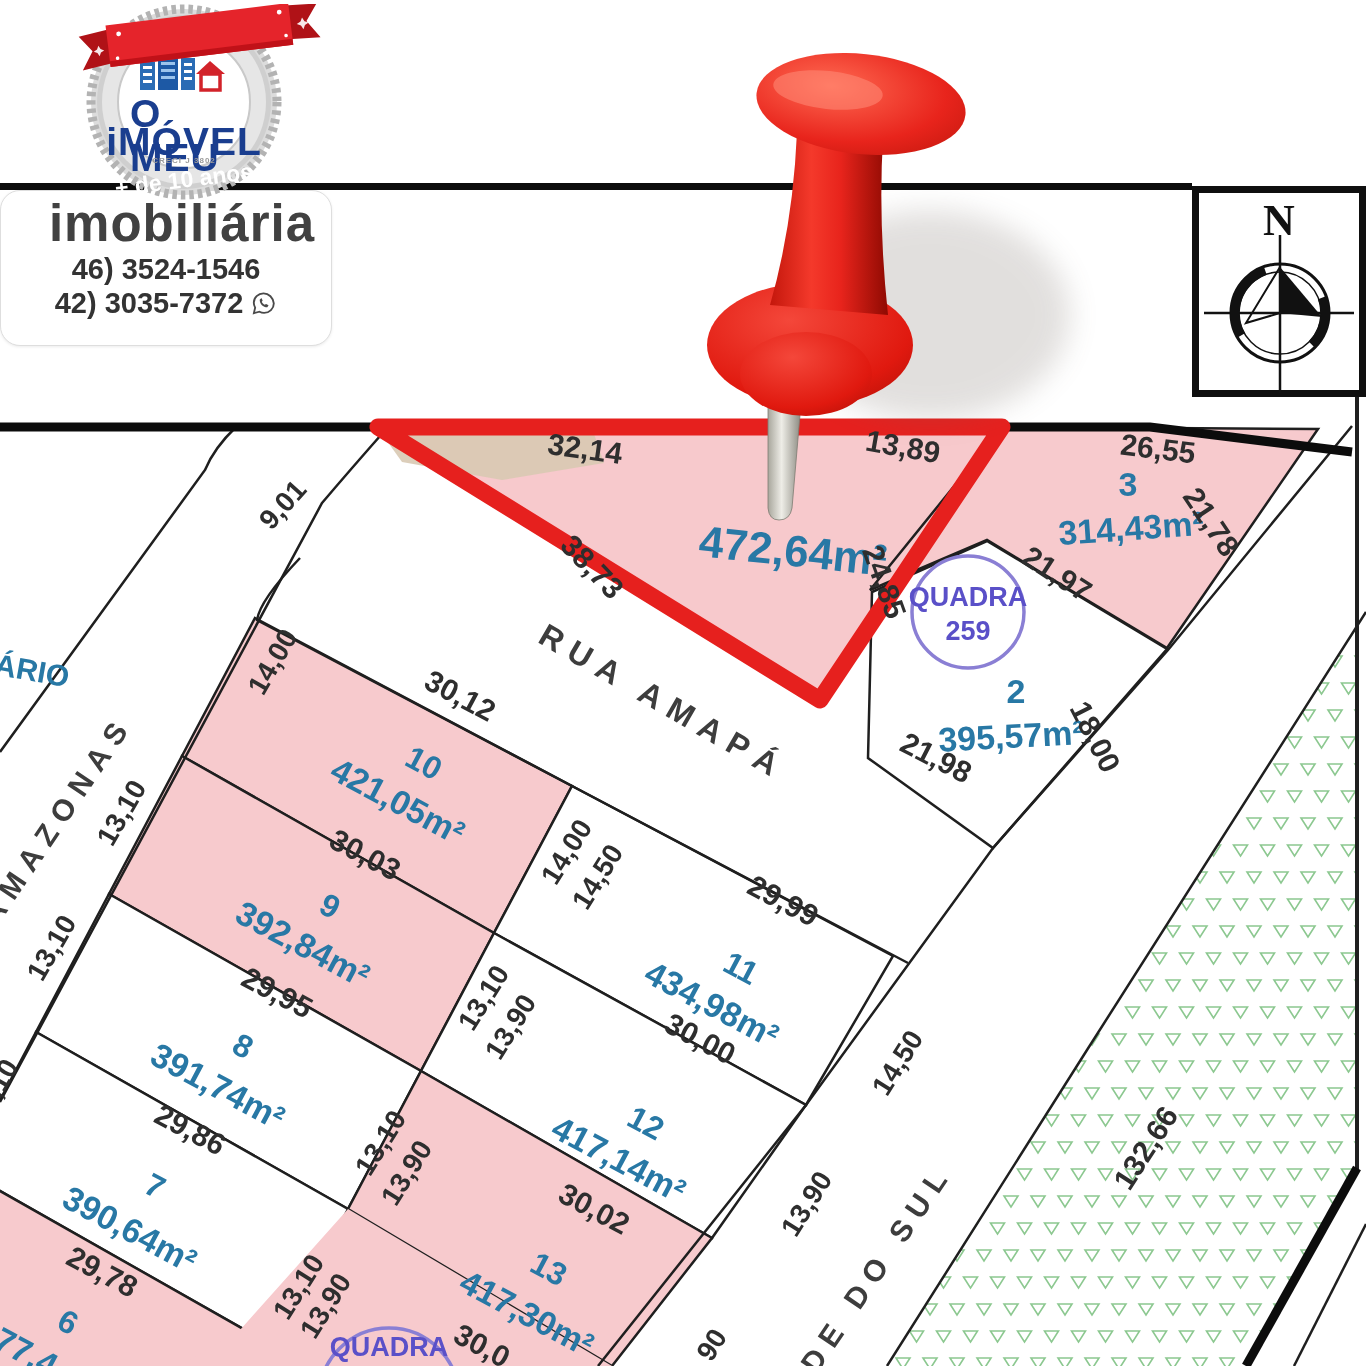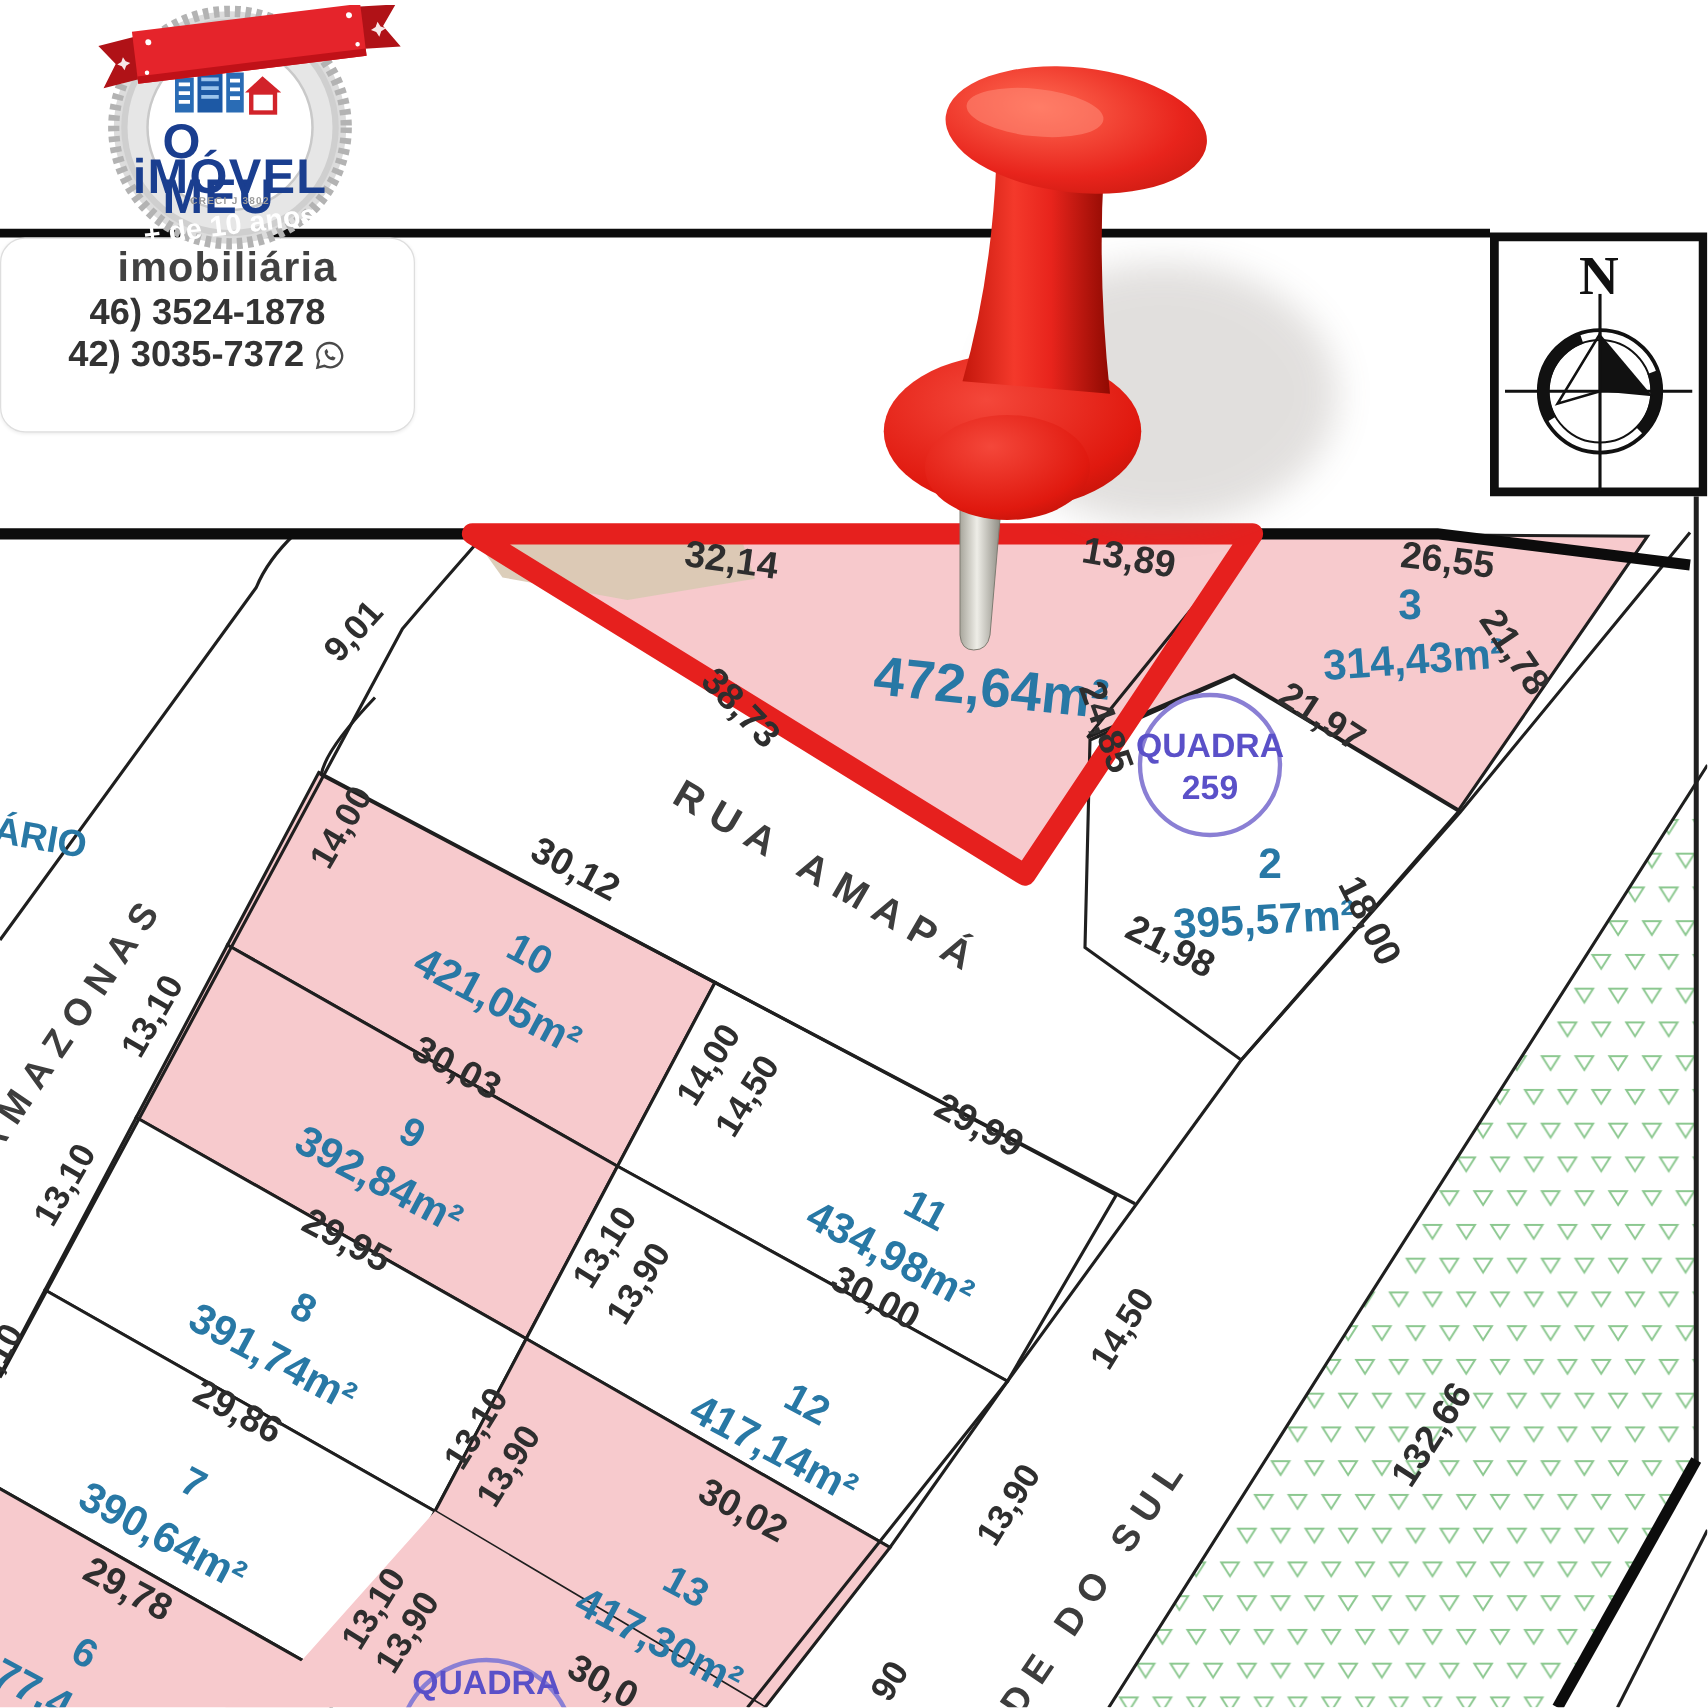--- a/index.html
+++ b/index.html
@@ -12,21 +12,21 @@
   .dim{color:#2e2e2e;font-weight:600;}
   .area{color:#2878a5;font-weight:700;}
   .area-lg{color:#2878a5;font-weight:700;}
   .num{color:#2878a5;font-weight:700;}
   .street{color:#3d3d3d;font-weight:600;letter-spacing:.3em;}
   .quadra{color:#5a50c8;font-weight:800;}
   
   .info-card{position:absolute;left:0;top:190px;width:330px;height:154px;background:#fff;
              border:1px solid #dedede;border-radius:20px;z-index:2;text-align:center;
              box-shadow:0 1px 3px rgba(0,0,0,.08);}
-  .company{display:block;margin-top:6px;font-size:33px;font-weight:700;color:#414141;letter-spacing:1px;line-height:1.05;padding-left:32px;}
+  .company{display:block;margin-top:6px;font-size:51px;font-weight:700;color:#414141;letter-spacing:1px;line-height:1.05;padding-left:32px;}
   .phone1{display:block;margin-top:2px;font-size:29px;font-weight:700;color:#333;}
   .phone-row{display:flex;align-items:center;justify-content:center;gap:7px;margin-top:1px;}
   .phone2{font-size:29px;font-weight:700;color:#333;text-align:right;}
   .site{display:block;margin-top:1px;font-size:20px;font-weight:700;color:#3a3a3a;}
   
   .badge{position:absolute;left:76px;top:4px;width:216px;height:216px;z-index:3;}
   .badge svg{position:absolute;left:0;top:0;}
   .badge-line1{position:absolute;left:50%;top:88px;transform:translateX(-50%);
                font-size:39px;font-weight:800;color:#1a3e8f;letter-spacing:1px;}
   .badge-line2{position:absolute;left:50%;top:116px;transform:translateX(-50%);
@@ -130,21 +130,21 @@
       <ellipse cx="810" cy="345" rx="103" ry="62" fill="url(#pinFlangeG)"></ellipse>
       <ellipse cx="806" cy="374" rx="66" ry="42" fill="url(#pinFlangeG)"></ellipse>
       <path d="M797,132 Q793,225 770,305 L888,315 Q878,222 883,138 Z" fill="url(#pinNeckG)"></path>
       <ellipse cx="861" cy="104" rx="105" ry="50" fill="url(#pinCapG)" transform="rotate(6 861 104)"></ellipse>
       <ellipse cx="828" cy="90" rx="55" ry="19" fill="#ff8d79" opacity="0.55" transform="rotate(6 828 90)"></ellipse>
     </g>
   </svg>
 
   <div class="info-card">
     <span class="company">imobiliária</span>
-    <span class="phone1">46) 3524-1878</span>
+    <span class="phone1">46) 3524-1546</span>
     <div class="phone-row">
       <span class="phone2">42) 3035-7372</span>
       <svg width="27" height="27" viewBox="0 0 32 32">
         <path d="M16 4 C9.6 4 4.5 9 4.5 15.2 c0 2.1.6 4 1.6 5.7 L4.6 27.4 l6.7-1.7 c1.6.9 3.5 1.4 5.4 1.4 6.4 0 11.5-5 11.5-11.2 C27.5 9 22.4 4 16 4 Z" fill="none" stroke="#4a4a4a" stroke-width="2.2"></path>
         <path d="M11.5 11.5 c0 5 4 9 9 9 l1.5-2.5 -3-1.5 -1.5 1 c-1.5-.5-3-2-3.5-3.5 l1-1.5 -1.5-3 Z" fill="#4a4a4a"></path>
       </svg>
     </div>
   </div>
 
   <div class="badge">

